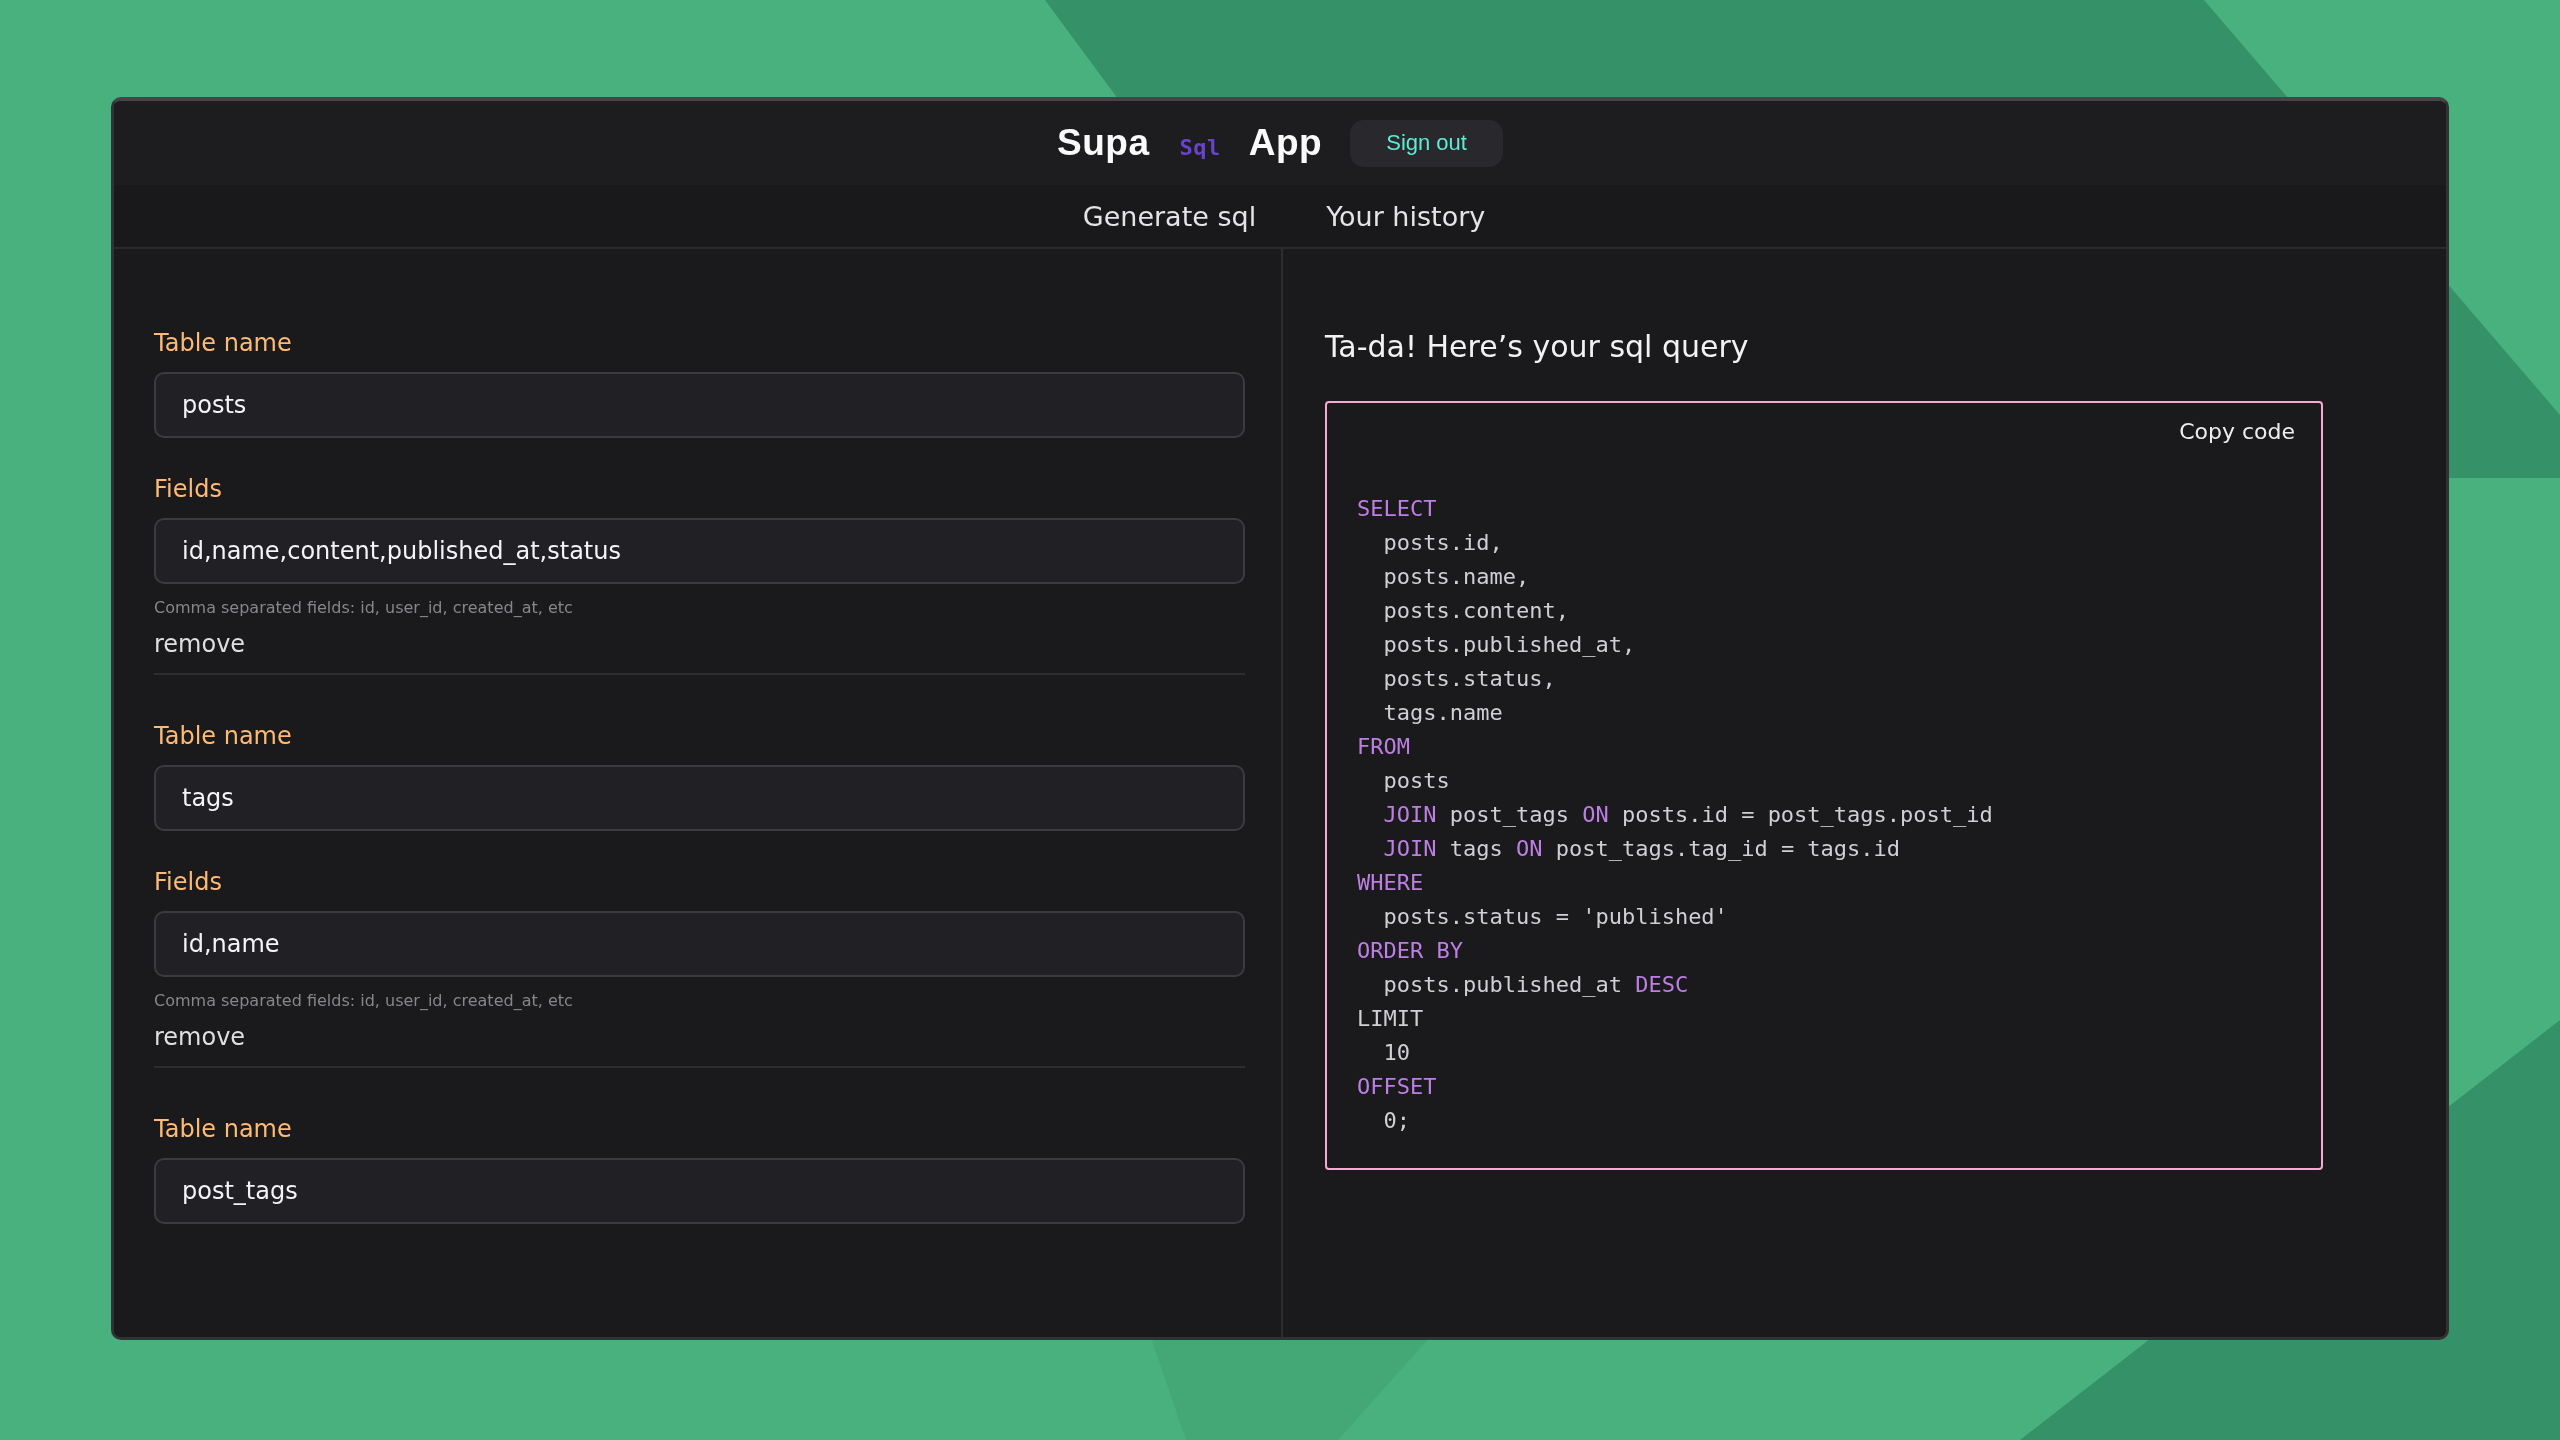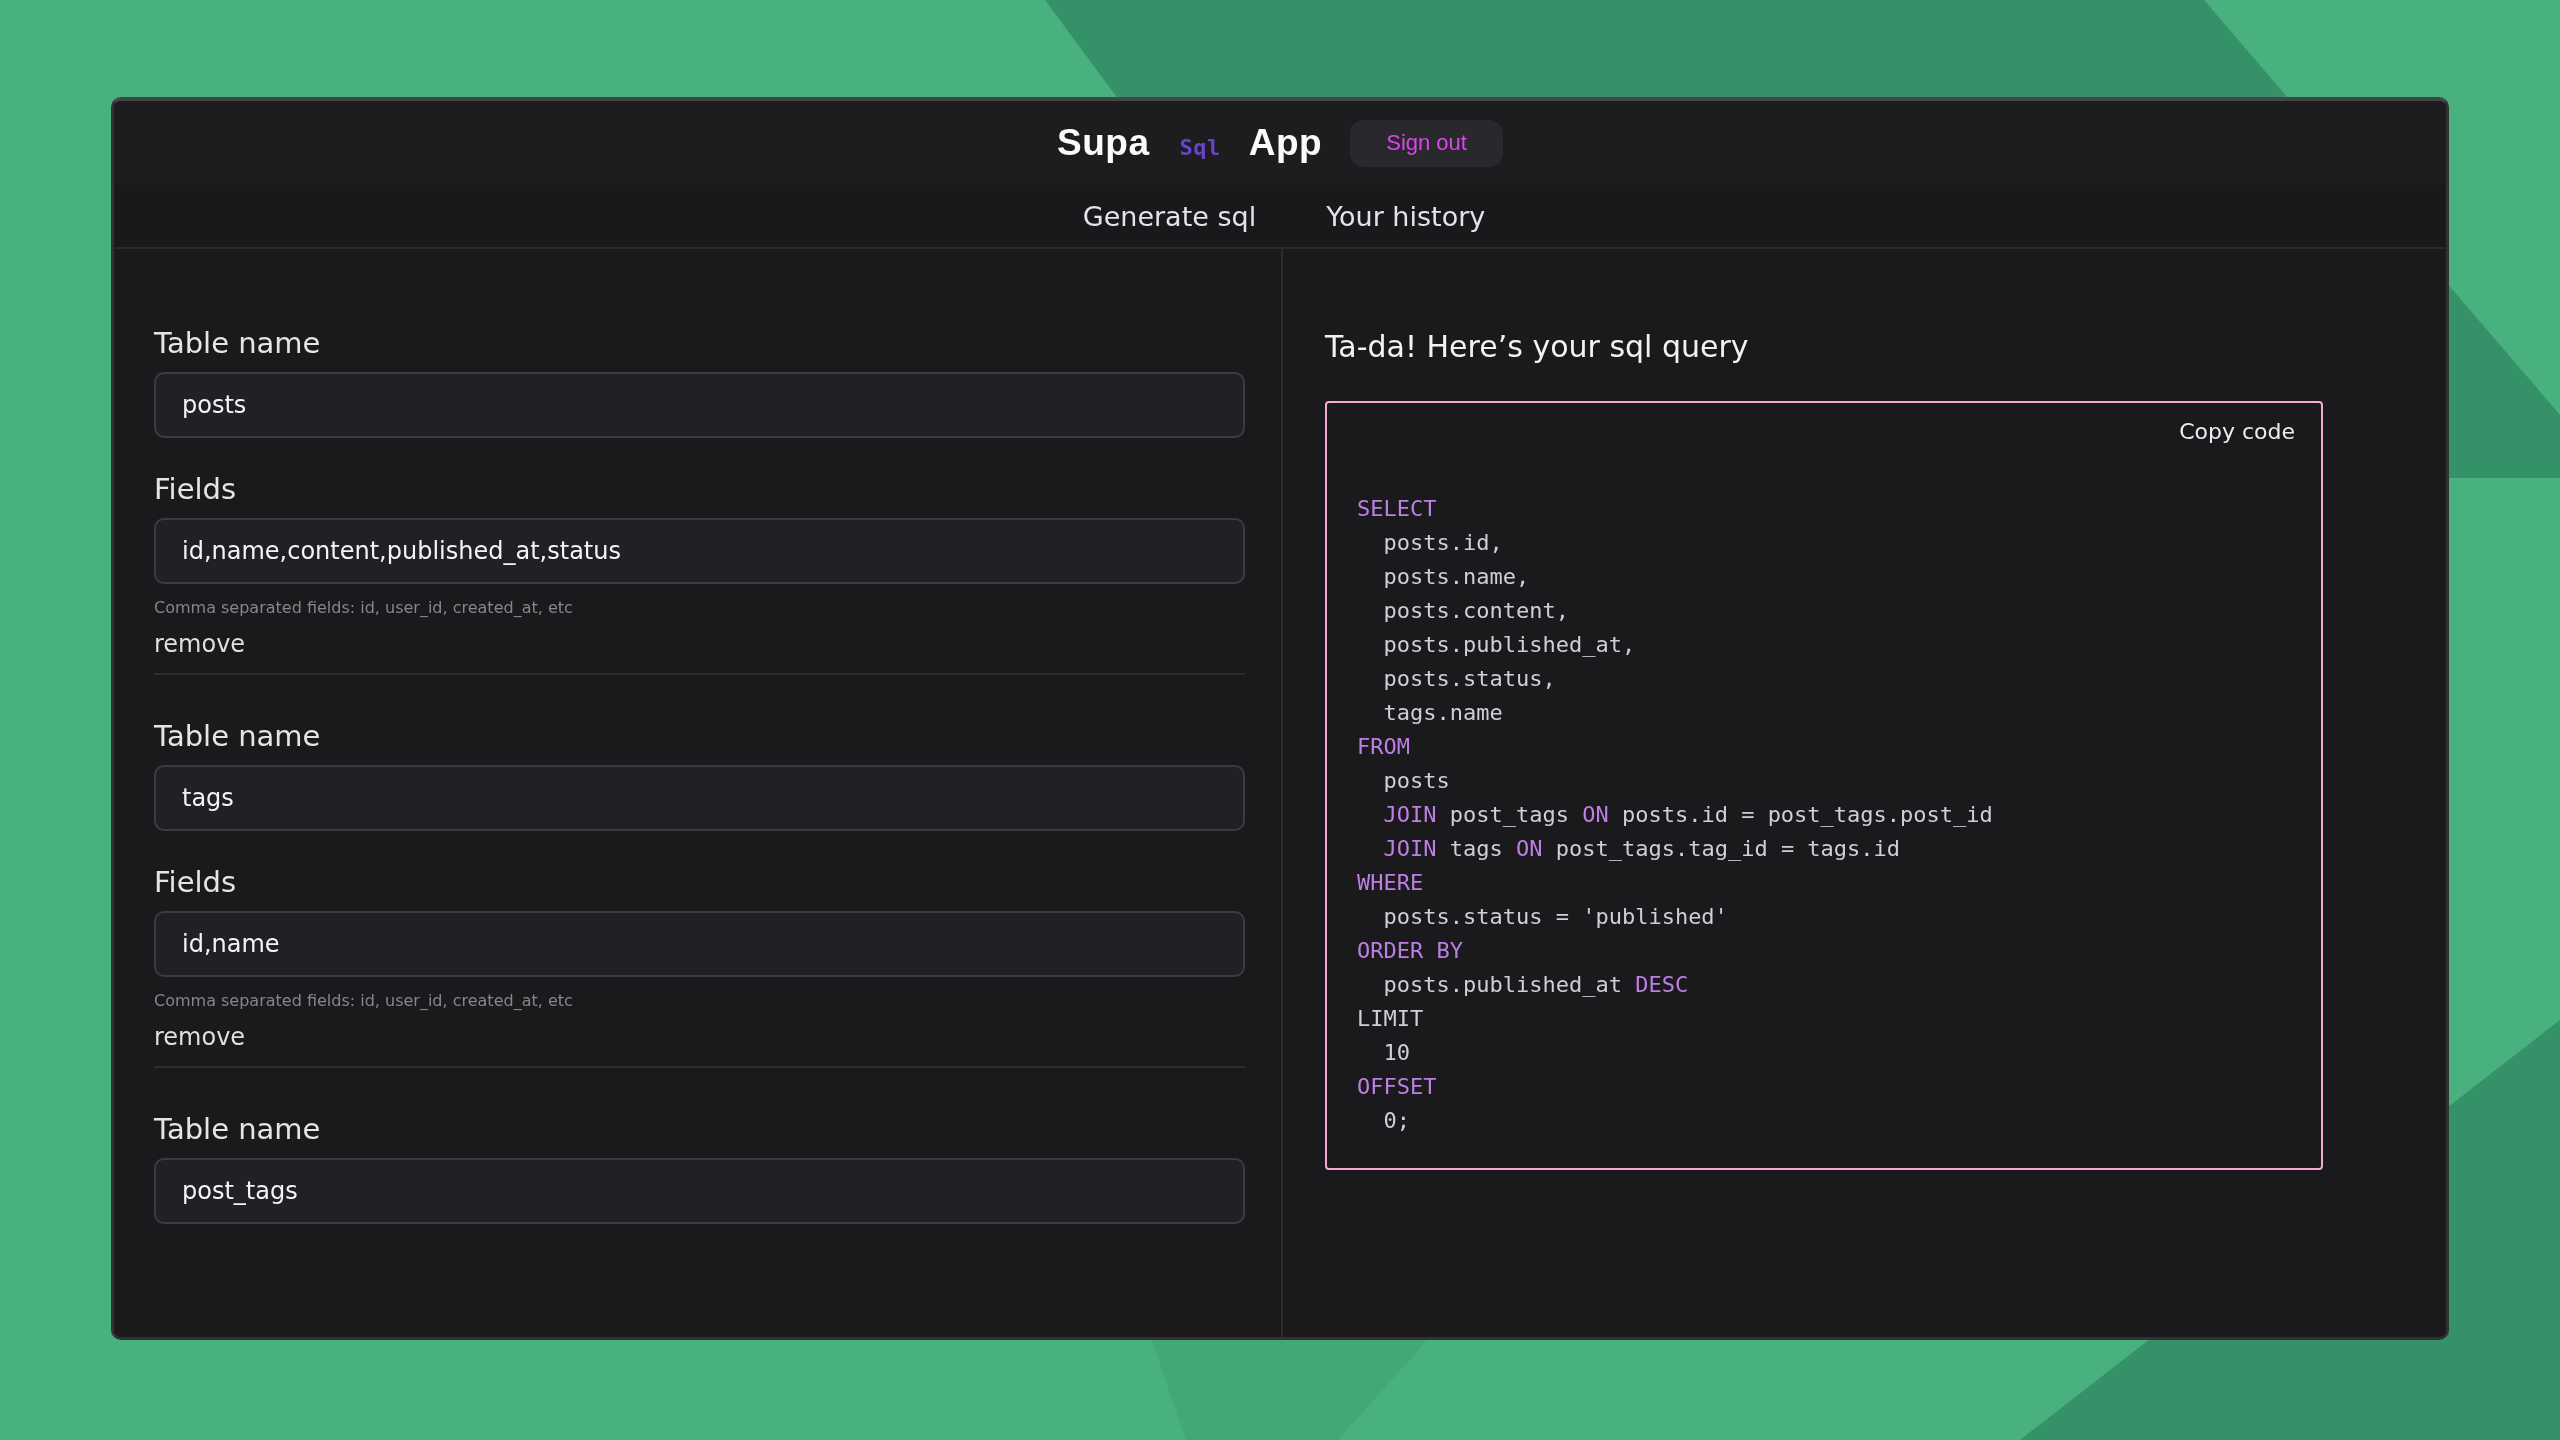--- a/index.html
+++ b/index.html
@@ -18,39 +18,39 @@
     border-radius:10px; overflow:hidden; display:flex; flex-direction:column;
     color:#ececee;
   }
 
   
   .hdr { height:84px; flex:0 0 auto; background:#1d1d20; display:flex; align-items:center; justify-content:center; gap:28px; }
   .logo { font-family:"Liberation Sans", sans-serif; font-weight:bold; font-size:37px; color:#fafafa; letter-spacing:0.5px; }
   .logo .sql { font-family:"DejaVu Sans Mono", monospace; color:#6a43cb; }
   .signout {
     height:47px; padding:0 36px; border:none; border-radius:14px; background:#29292d;
-    color:#d946ef; font-size:22px; font-family:"Liberation Sans", sans-serif; cursor:pointer;
+    color:#5eead4; font-size:22px; font-family:"Liberation Sans", sans-serif; cursor:pointer;
   }
 
   
   .nav { height:64px; flex:0 0 auto; background:#19191b; border-bottom:2px solid #2a2a2d;
          display:flex; align-items:center; justify-content:center; gap:62px; }
   .nav a { color:#e4e4e8; font-size:27px; text-decoration:none; cursor:pointer;margin-left:8px; }
 
   
   .main { flex:1 1 auto; display:flex; min-height:0; background:#1a1a1c; }
   .pane-left  { width:1169px; flex:0 0 auto; border-right:2px solid #2d2d30; padding:80px 36px 0 40px; overflow:hidden; }
   .pane-right { flex:1 1 auto; padding:80px 34px 12px 42px; overflow:hidden; }
 
   h2.form-title { font-size:30px; line-height:36px; font-weight:bold; color:#fafafa; margin:0 0 48px 0; }
   h2.form-title .ul { border-bottom:4px solid #8a5cf0; padding-bottom:5px; }
   h2.result-title { font-size:30px; line-height:36px; font-weight:400; color:#f2f2f4; margin:0 0 36px 0; }
 
   .group + .group { margin-top:47px; }
-  .lbl { display:block; font-size:29px; line-height:29px; color:#e5e5e5; margin-bottom:14px; }
+  .lbl { display:block; font-size:24px; line-height:29px; color:#fdba74; margin-bottom:14px; }
   .lbl2 { margin-top:37px; }
   .inp {
     display:block; width:100%; height:66px; background:#212125; border:2px solid #3b3b40;
     border-radius:10px; color:#f4f4f6; font-size:24px; padding:0 26px;
     font-family:"DejaVu Sans", sans-serif;
   }
   .helper { margin-top:12px; font-size:16px; line-height:24px; color:#86868b; }
   .remove { margin-top:10px; font-size:24px; line-height:29px; color:#dfdfe2; cursor:pointer; width:max-content; }
   .group hr { border:none; border-top:2px solid #2d2d30; margin:14px 0 0 0; }
 

